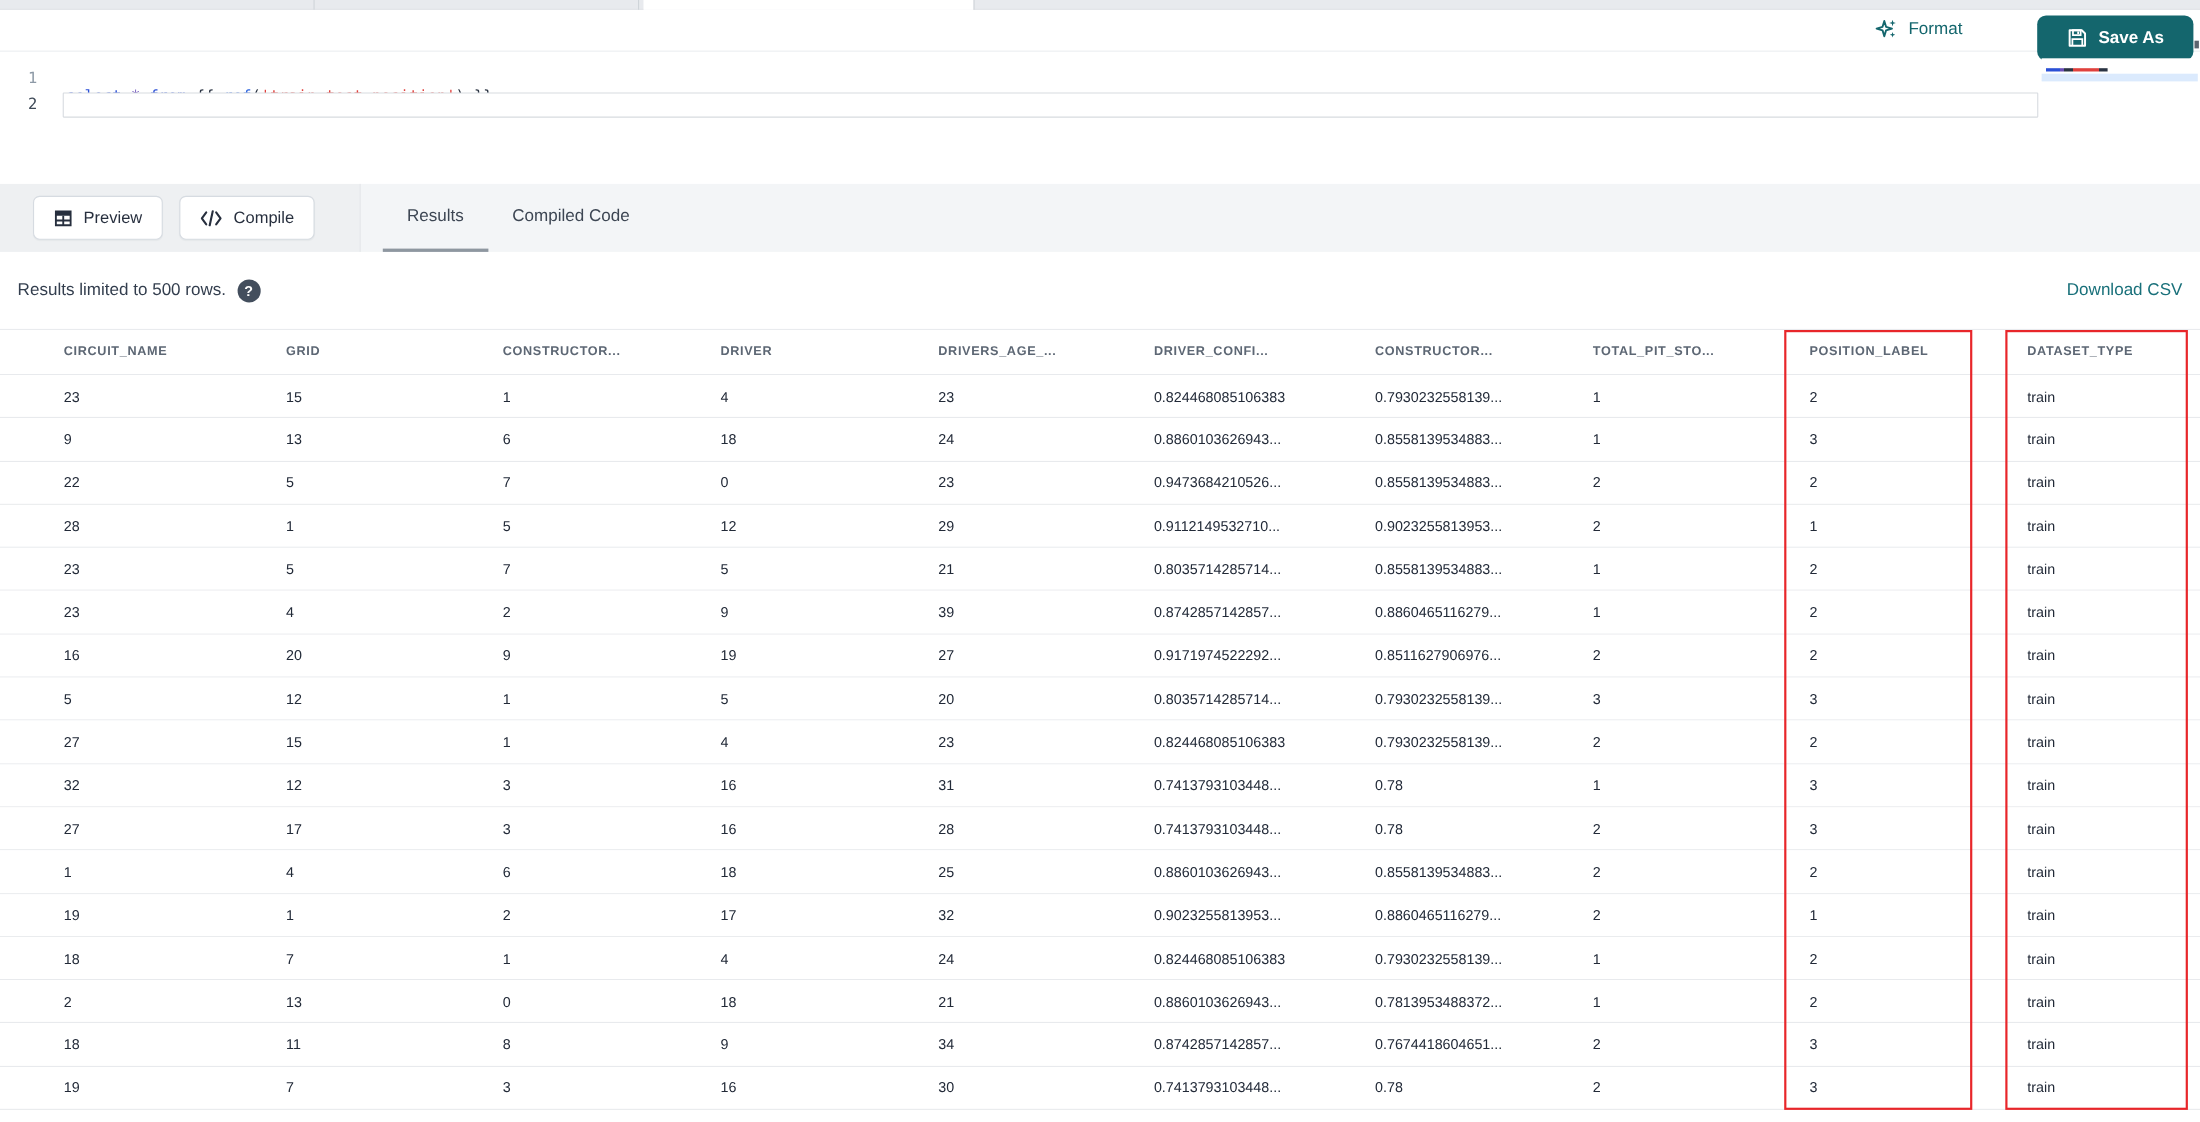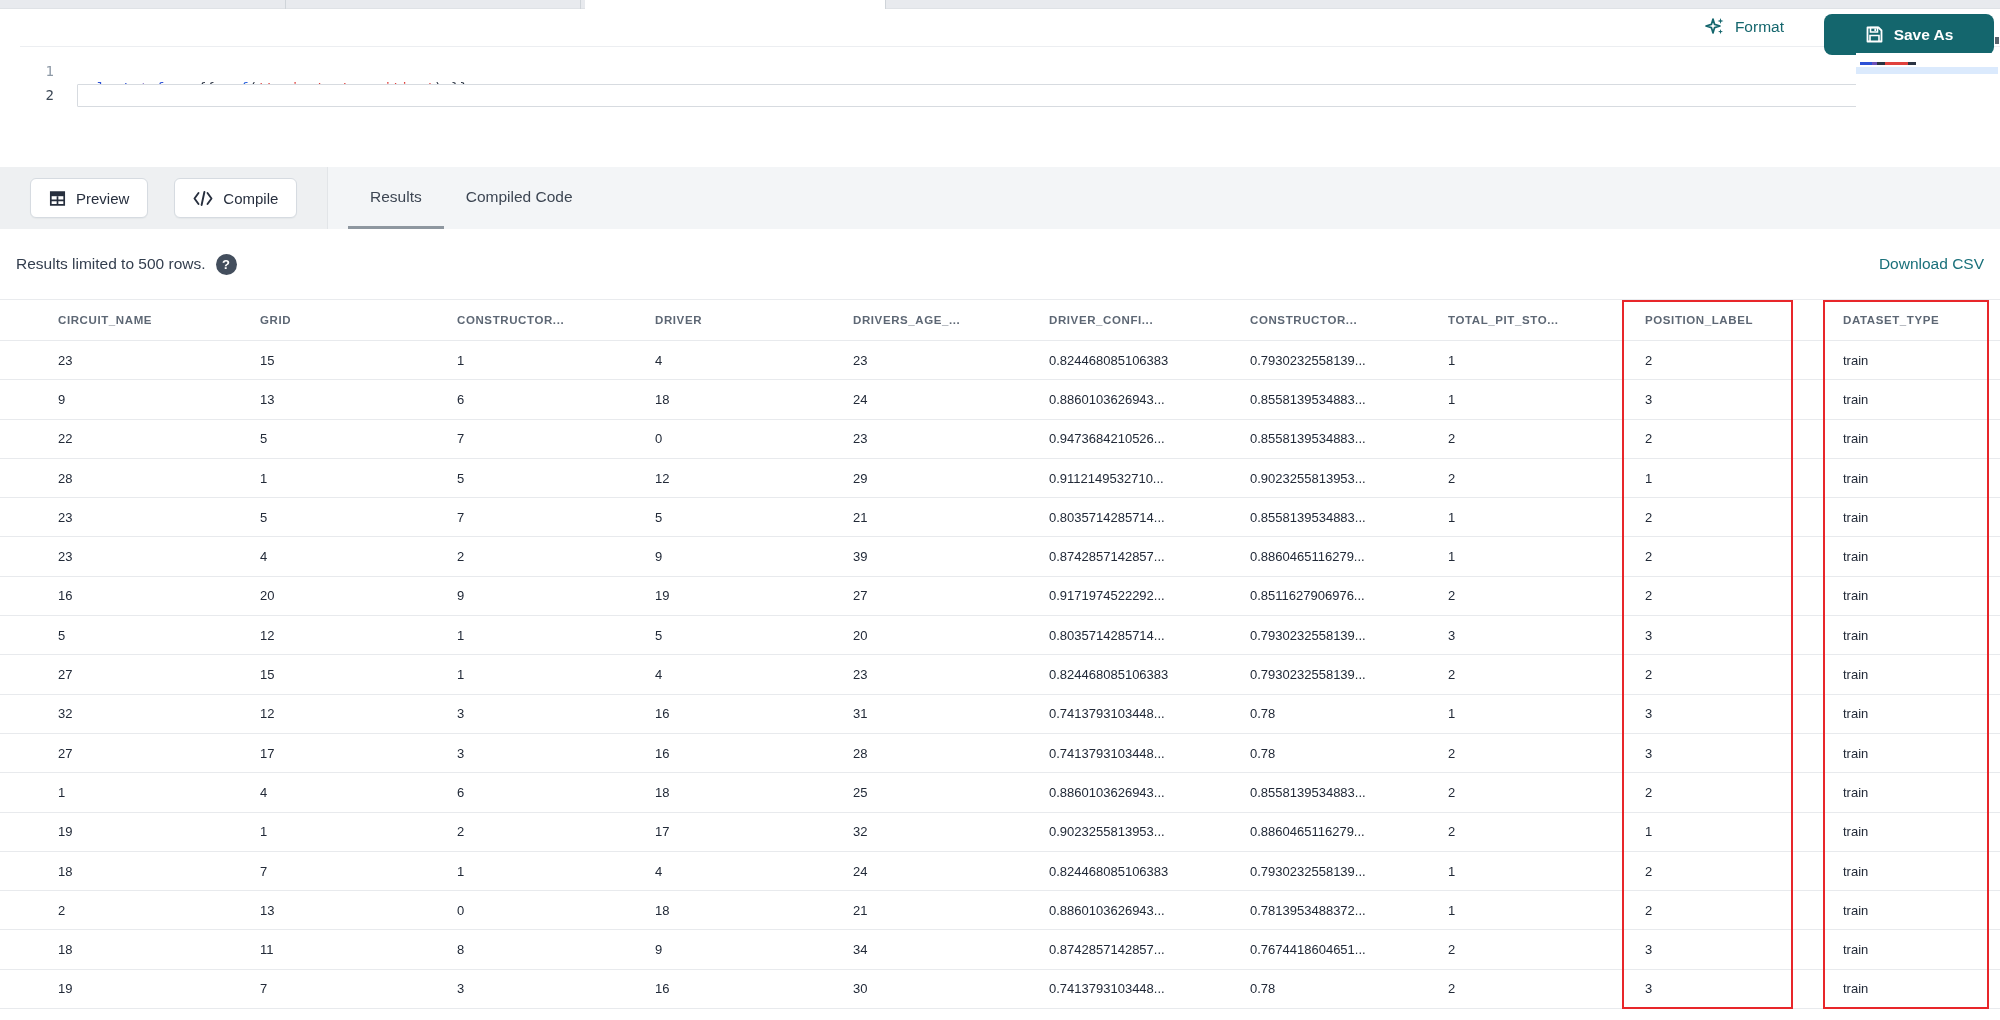--- a/index.html
+++ b/index.html
@@ -5,25 +5,25 @@
   * { box-sizing: border-box; margin: 0; padding: 0; }
   html,body { width:2000px; height:1020px; background:#fff; font-family:"Liberation Sans", sans-serif; overflow:hidden; }
   .page { position:relative; width:2000px; height:1020px; background:#fff; }
 
   
   .filetab-strip { position:relative; height:9px; background:#e8eaee; border-bottom:1px solid #dfe2e6; }
   .filetab-active { position:absolute; left:585px; top:0; width:300px; height:9px; background:#ffffff; }
   .filetab-divider { position:absolute; top:0; width:1px; height:9px; background:#cfd4d9; }
 
   
-  .editor-panel { position:relative; height:158px; background:#fff;margin-left:20px; }
+  .editor-panel { position:relative; height:158px; background:#fff; }
   .toolbar { position:absolute; top:0; left:0; right:0; height:38px; border-bottom:1px solid #eceef1; }
   .format-btn { position:absolute; right:216px; top:7px; display:flex; align-items:center; gap:9px;
                 color:#14666d; font-size:15.5px; cursor:pointer; }
-  .saveas-btn { position:absolute; right:6px; top:5px; width:170px; height:41px; background:#14666d;
+  .saveas-btn { position:absolute; right:6px; top:5px; width:142px; height:41px; background:#14666d;
                 border-radius:8px; color:#fff; font-size:15.5px; font-weight:600;
                 display:flex; align-items:center; justify-content:center; gap:10px; cursor:pointer; }
   .gutter-num { position:absolute; width:34px; text-align:right; font-family:"DejaVu Sans Mono", monospace; font-size:14px; }
   .num-1 { left:0; top:54px; color:#8d99a6; }
   .num-2 { left:0; top:78px; color:#3d4856; }
   .code-line1 { position:absolute; left:60px; top:68px; height:22px; line-height:22px;
                 font-family:"DejaVu Sans Mono", monospace; font-size:14px; white-space:pre; color:#2a3342; }
   .cursor-line-box { position:absolute; left:57px; top:75px; width:1796px; height:23px;
                      border:1px solid #d7dbe0; border-radius:1px; background:#fff; }
   .tok-keyword { color:#2b50d6; }
@@ -33,21 +33,21 @@
   .tok-jinja, .tok-plain { color:#2a3342; }
   .minimap { position:absolute; right:2px; top:44px; width:142px; height:68px; background:#fff; }
   .minimap-codeline { position:absolute; left:4px; top:9px; width:56px; height:3px;
         background:linear-gradient(to right,#2b50d6 0 22%,#6a4fb8 22% 30%,#2a3342 30% 44%,#e0413d 44% 86%,#2a3342 86% 100%); }
   .minimap-selection { position:absolute; left:0; top:14px; width:142px; height:7px; background:#dbeafd; }
   .editor-scroll-thumb { position:absolute; right:1px; top:28px; width:4px; height:7px; background:#5c646e; }
 
   
   .action-bar { display:flex; height:62px; }
   .actions-area { width:328px; background:#eef0f2; border-right:1px solid #e2e5e8;
-                  display:flex; align-items:center; padding-left:30px; gap:26px; }
+                  display:flex; align-items:center; padding-left:30px; gap:15px; }
   .btn { height:40px; background:#fff; border:1px solid #d6dbe1; border-radius:6px;
          display:flex; align-items:center; gap:10px; padding:0 18px;
          font-size:15px; font-weight:500; color:#272f3e; box-shadow:0 1px 1px rgba(30,40,60,.04); cursor:pointer; }
   .tabs-area { flex:1; background:#f3f5f7; display:flex; align-items:stretch; padding-left:20px; }
   .tab { display:flex; align-items:center; padding:0 22px; font-size:15.5px; color:#3d4653;
          border-bottom:3px solid transparent; cursor:pointer; }
   .tab.active { border-bottom-color:#8e97a0; }
 
   
   .status-row { height:70px; display:flex; align-items:center; padding:0 16px; background:#fff; }

